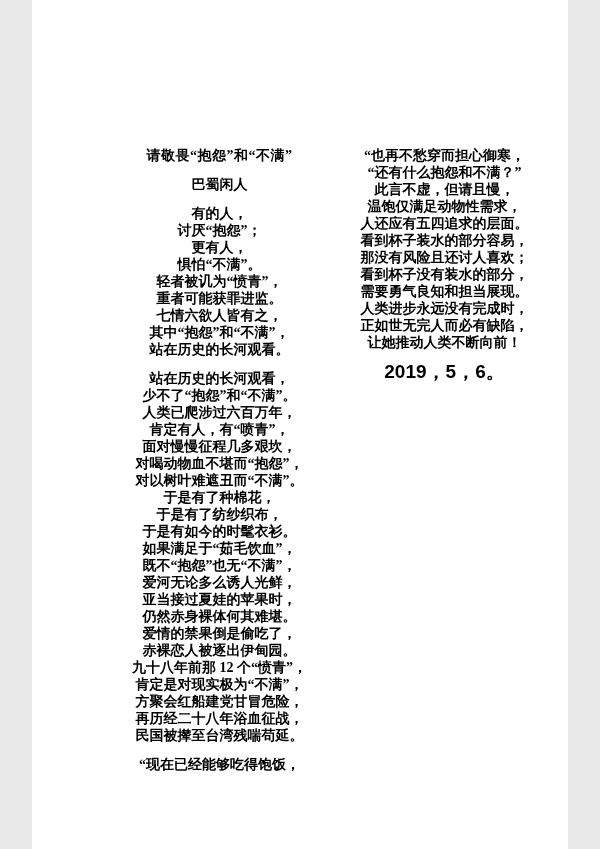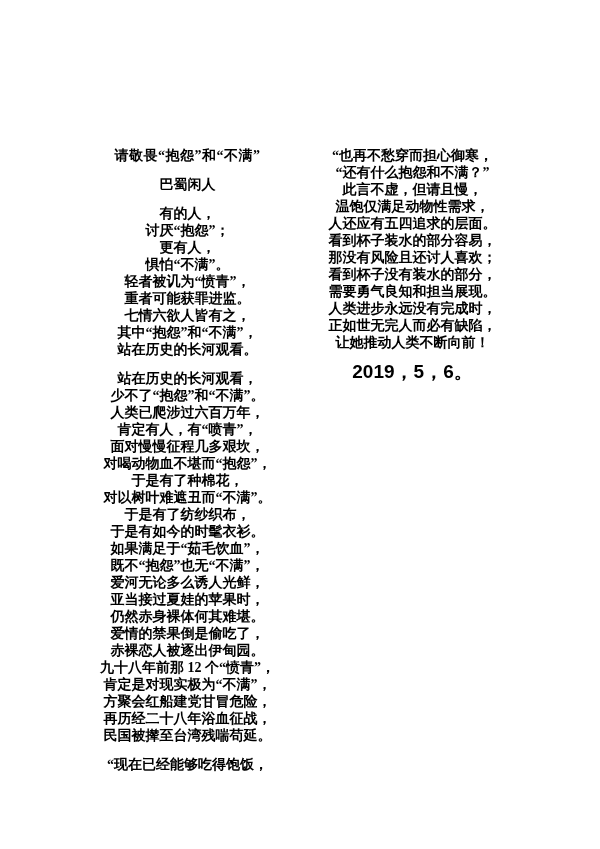--- a/index.html
+++ b/index.html
@@ -1,18 +1,18 @@
 <!DOCTYPE html>
 <html><head>
 <meta charset="utf-8">
 <style>
   html, body { margin: 0; padding: 0; background: #e8e8e8; }
   .page {
     position: relative;
-    width: 600px;
+    width: 536px;
     height: 849px;
     margin: 0 auto;
     background: #ffffff;
     color: #000000;
     font-family: "Liberation Serif", "DejaVu Serif", serif;
     font-weight: bold;
     font-size: 14px;
     overflow: hidden;
   }
   .col {
@@ -52,22 +52,22 @@
         <div class="line">站在历史的长河观看。</div>
       </div>
     <div class="gap"></div>
     <div>
         <div class="line">站在历史的长河观看，</div>
         <div class="line">少不了“抱怨”和“不满”。</div>
         <div class="line">人类已爬涉过六百万年，</div>
         <div class="line">肯定有人，有“喷青”，</div>
         <div class="line">面对慢慢征程几多艰坎，</div>
         <div class="line">对喝动物血不堪而“抱怨”，</div>
+        <div class="line">对以树叶难遮丑而“不满”。</div>
         <div class="line">于是有了种棉花，</div>
-        <div class="line">对以树叶难遮丑而“不满”。</div>
         <div class="line">于是有了纺纱织布，</div>
         <div class="line">于是有如今的时髦衣衫。</div>
         <div class="line">如果满足于“茹毛饮血”，</div>
         <div class="line">既不“抱怨”也无“不满”，</div>
         <div class="line">爱河无论多么诱人光鲜，</div>
         <div class="line">亚当接过夏娃的苹果时，</div>
         <div class="line">仍然赤身裸体何其难堪。</div>
         <div class="line">爱情的禁果倒是偷吃了，</div>
         <div class="line">赤裸恋人被逐出伊甸园。</div>
         <div class="line">九十八年前那 12 个“愤青”，</div>

